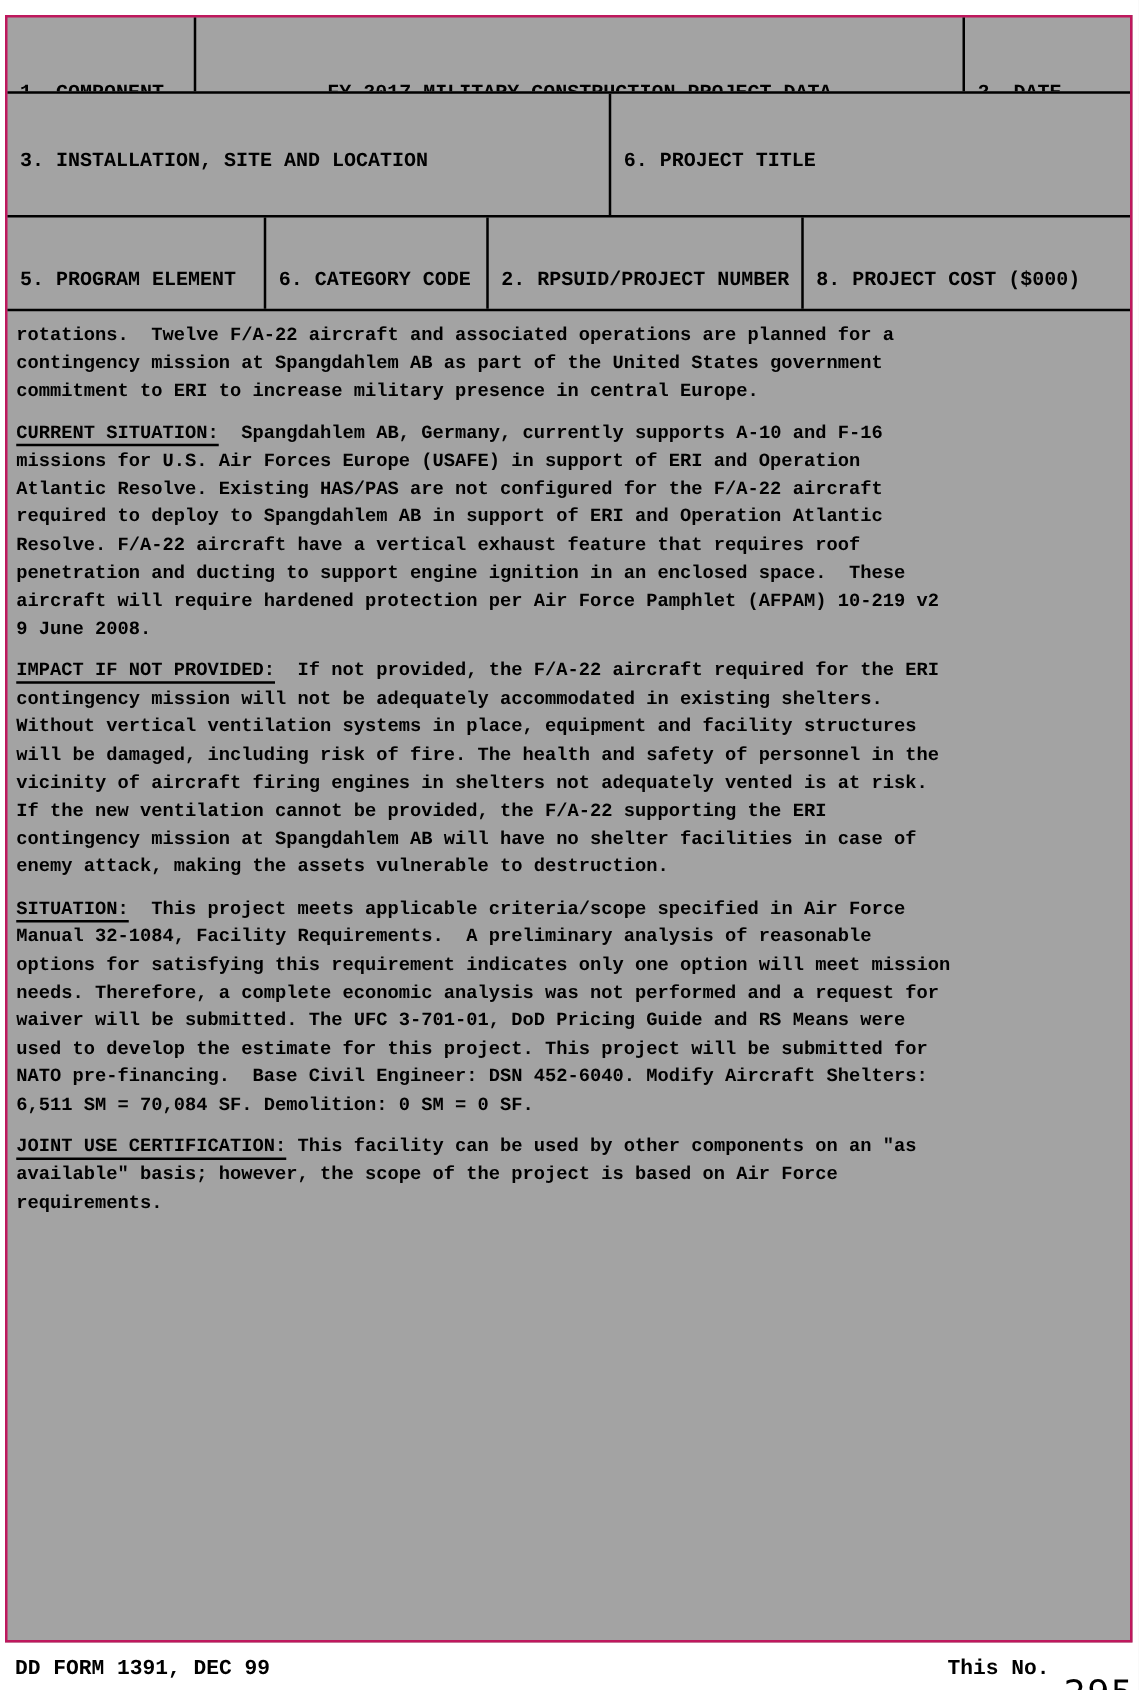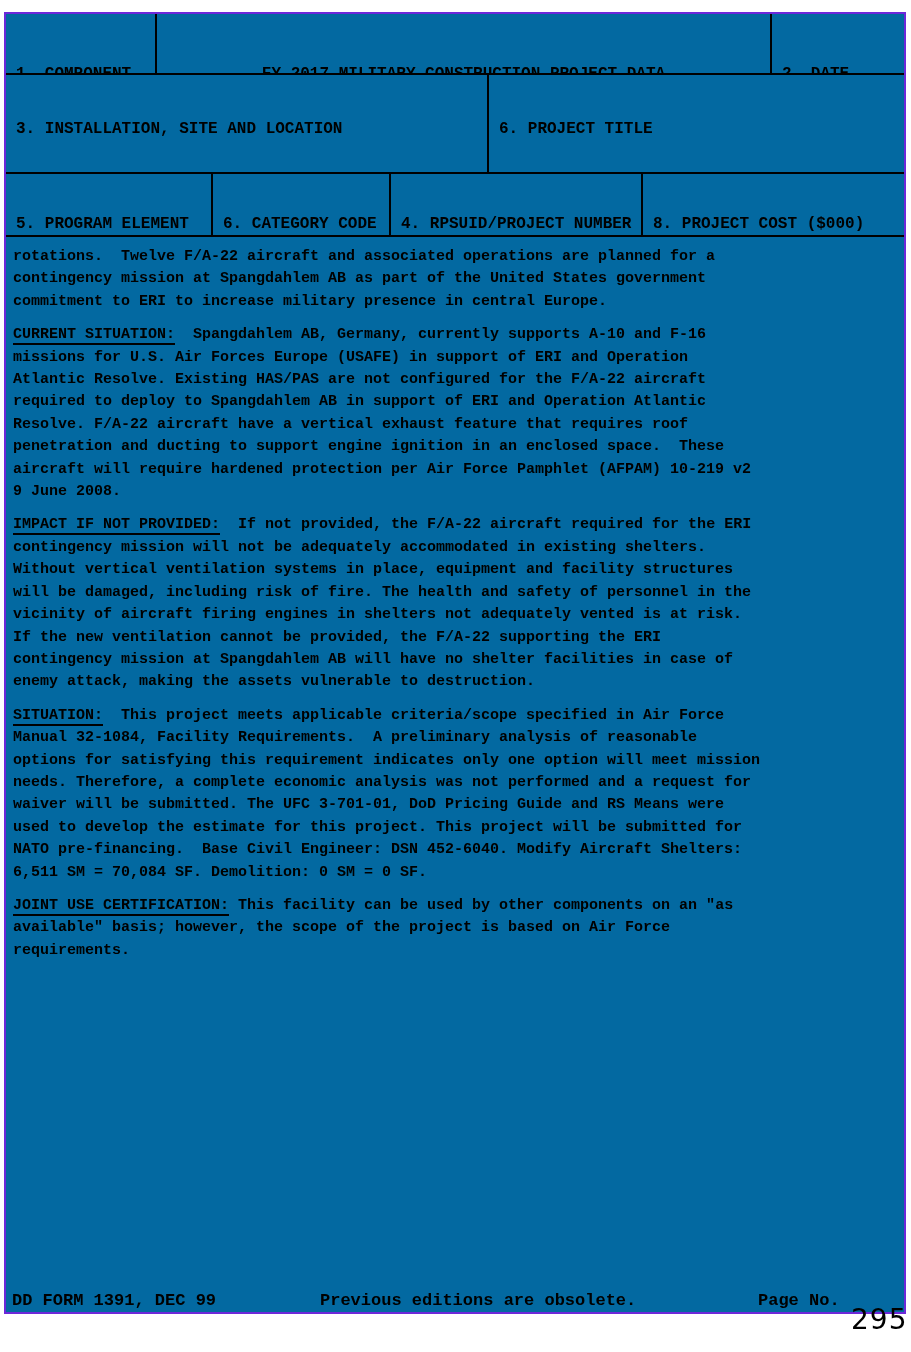--- a/index.html
+++ b/index.html
@@ -14,23 +14,23 @@
     font-family: "Liberation Mono", "DejaVu Sans Mono", monospace;
     color: #000000;
     -webkit-font-smoothing: antialiased;
   }
   .form-box {
     position: absolute;
     left: 4px;
     top: 12px;
     width: 902px;
     height: 1302px;
-    border: 2px solid #6d28d9;
+    border: 2px solid #be185d;
     box-sizing: border-box;
-    background: #0369a1;
+    background: #a3a3a3;
   }
   .row {
     display: flex;
     border-bottom: 2px solid #000;
     box-sizing: border-box;
   }
   .cell {
     box-sizing: border-box;
     border-right: 2px solid #000;
     overflow: hidden;
@@ -48,42 +48,42 @@
   .row1 .cell { padding: 10px 10px 0 10px; }
   .row1 .line { line-height: 28px; }
   .title-cell { text-align: center; }
 
   
   .row2 { height: 99px; }
   .row2 .cell { padding: 6px 10px 0 10px; }
   .row2 .line { line-height: 24px; }
 
   
-  .row3 { height: 63px; justify-content: flex-end; }
+  .row3 { height: 75px; justify-content: flex-end; }
   .row3 .cell { padding: 5px 10px 0 10px; }
 
   
   .body-area {
     padding: 9px 0 0 7px;
     font-size: 15px;
     font-weight: 700;
     line-height: 22.4px;
   }
   .para {
     margin: 0 0 11px 0;
     white-space: pre-wrap;
   }
   .sec-heading { white-space: pre; }
   .sec-heading.u { border-bottom: 2px solid #000; }
 
   
   .footer {
     position: absolute;
     left: 0;
-    top: 1278px;
+    top: 1313px;
     width: 770px;
     height: 39px;
   }
   .footer .f-small {
     position: absolute;
     font-size: 17px;
     font-weight: 700;
     white-space: pre;
     top: 13px;
   }
@@ -138,21 +138,21 @@
   <div class="row row3">
     <div class="cell hdr-text" style="width:207px;">
       <div>5. PROGRAM ELEMENT</div>
       
     </div>
     <div class="cell hdr-text" style="width:178px;">
       <div>6. CATEGORY CODE</div>
       
     </div>
     <div class="cell hdr-text" style="width:252px;">
-      <div>4. RPSUID/PROJECT NUMBER</div>
+      <div>2. RPSUID/PROJECT NUMBER</div>
       
     </div>
     <div class="cell last hdr-text">
       <div>8. PROJECT COST ($000)</div>
       
     </div>
   </div>
 
   <div class="body-area">
 
@@ -190,16 +190,15 @@
 
     <p class="para"><span class="sec-heading u">JOINT USE CERTIFICATION:</span><span> This facility can be used by other components on an "as
 available" basis; however, the scope of the project is based on Air Force
 requirements.</span></p>
 
   </div>
 </div>
 
 <div class="footer">
   <span class="f-small" id="footer-left">DD FORM 1391, DEC 99</span>
-  <span class="f-small" id="footer-center">Previous editions are obsolete.</span>
-  <span class="f-small" id="footer-pageno-label">Page No.</span>
+  <span class="f-small" id="footer-pageno-label">This No.</span>
   <span id="footer-page-number">295</span>
 </div>
 
 </body></html>

